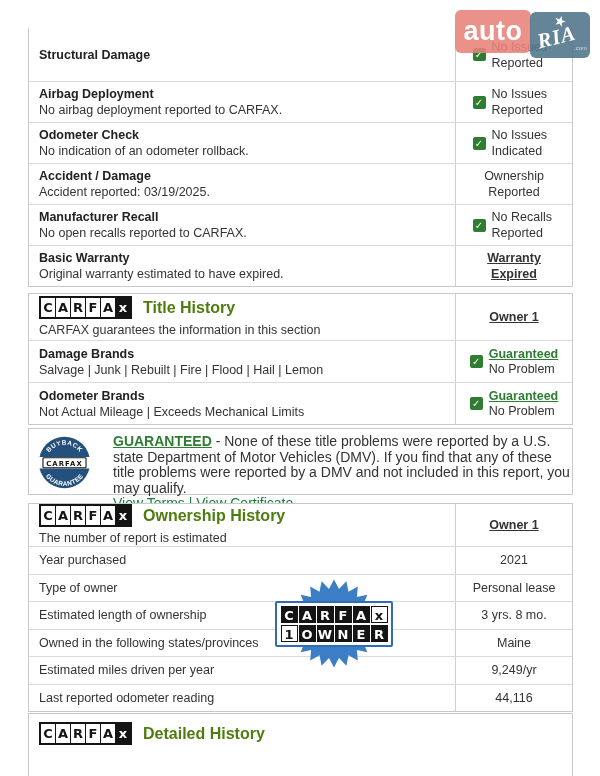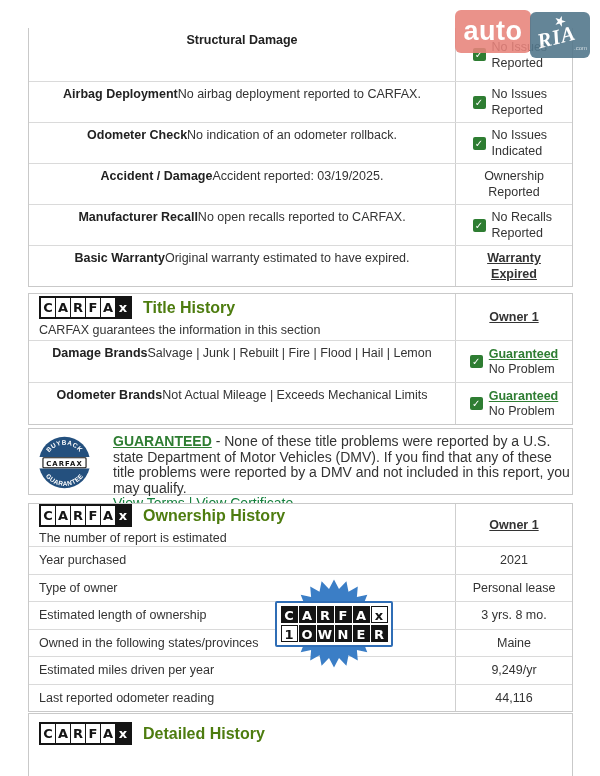--- a/index.html
+++ b/index.html
@@ -4,21 +4,21 @@
 <style>
   * { margin:0; padding:0; box-sizing:border-box; }
   html,body { background:#fff; }
   body { font-family:"Liberation Sans","DejaVu Sans",sans-serif; color:#333; font-size:12.5px; }
   .page { position:relative; width:600px; height:776px; background:#fff; overflow:hidden; }
 
   
   .sec { position:absolute; left:28px; width:545px; background:#fff; border:1px solid #c9c9c9; }
   .row { display:flex; border-top:1px solid #dadada; }
   .row:first-child { border-top:none; }
-  .cell-l { flex:1; display:flex; flex-direction:row; justify-content:center; padding:4px 10px; line-height:16px; }
+  .cell-l { flex:1; display:flex; flex-direction:column; justify-content:center; padding:4px 10px; line-height:16px; }
   .cell-r { width:117px; flex-shrink:0; border-left:1px solid #cfcfcf; display:flex; align-items:center; justify-content:center; }
   .rt { font-weight:bold; color:#222; }
   .rd { color:#333; }
   .h53{height:53px}.h41{height:41px}.h46{height:46px}.h42{height:42px}
 
   .chk { display:inline-block; width:13px; height:13px; background:#2e7d32; border-radius:2px;
          color:#fff; font-size:10px; line-height:13px; text-align:center; font-weight:bold; flex-shrink:0; }
   .stat { display:flex; align-items:center; gap:6px; }
   .stxt { width:64px; text-align:left; line-height:16px; }
   .stxt-c { width:72px; text-align:center; line-height:16px; }

